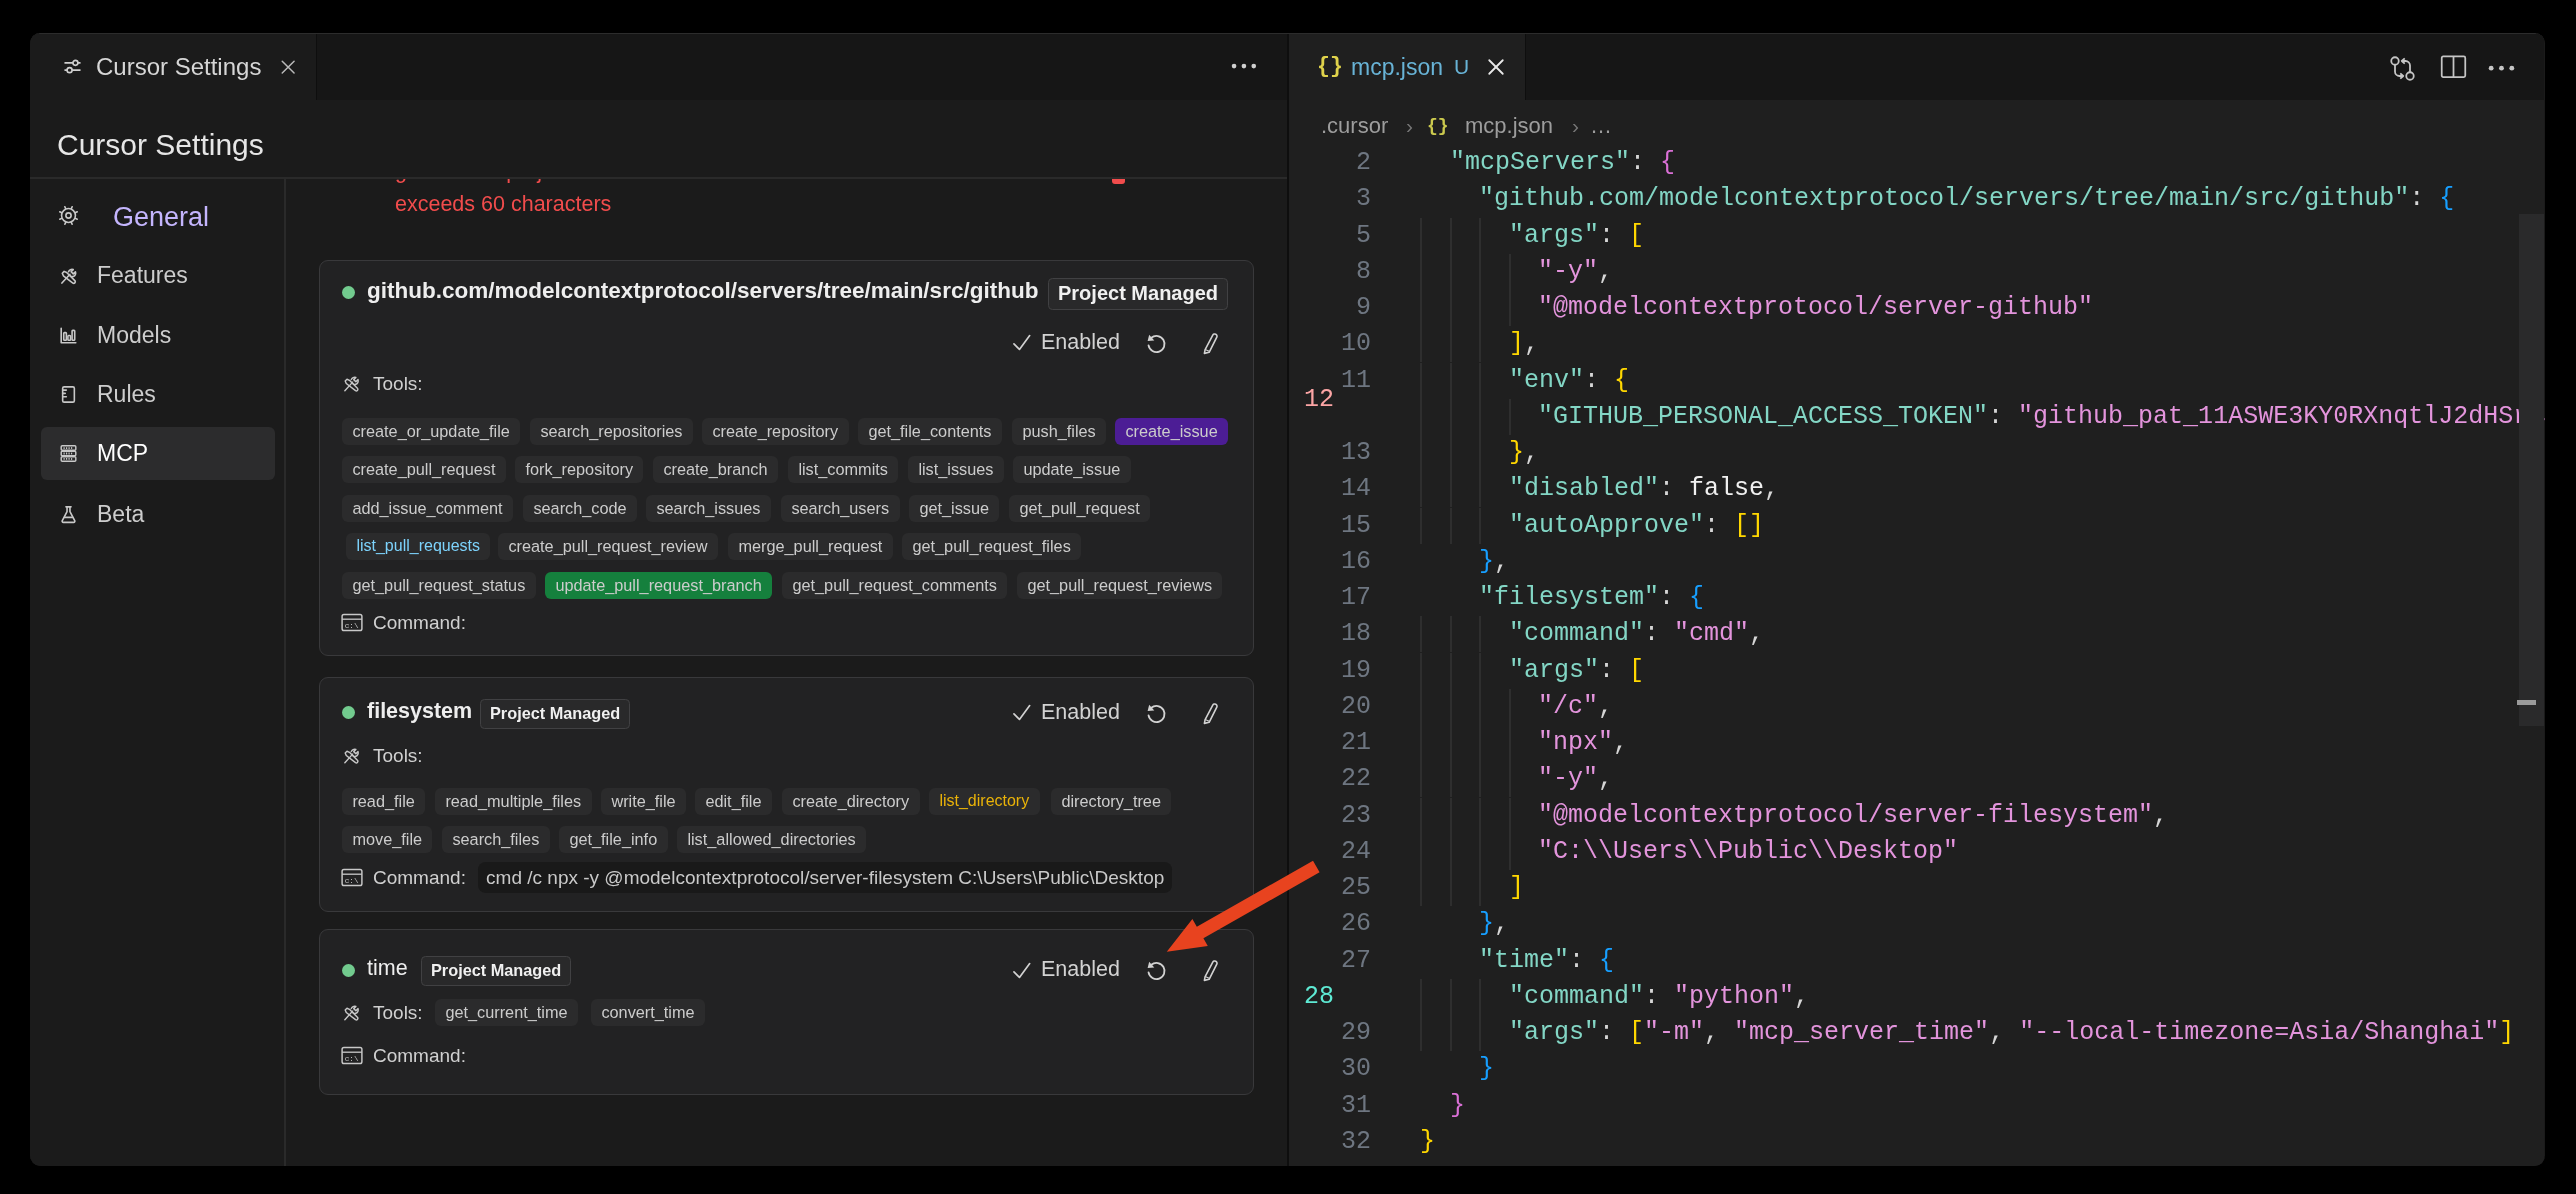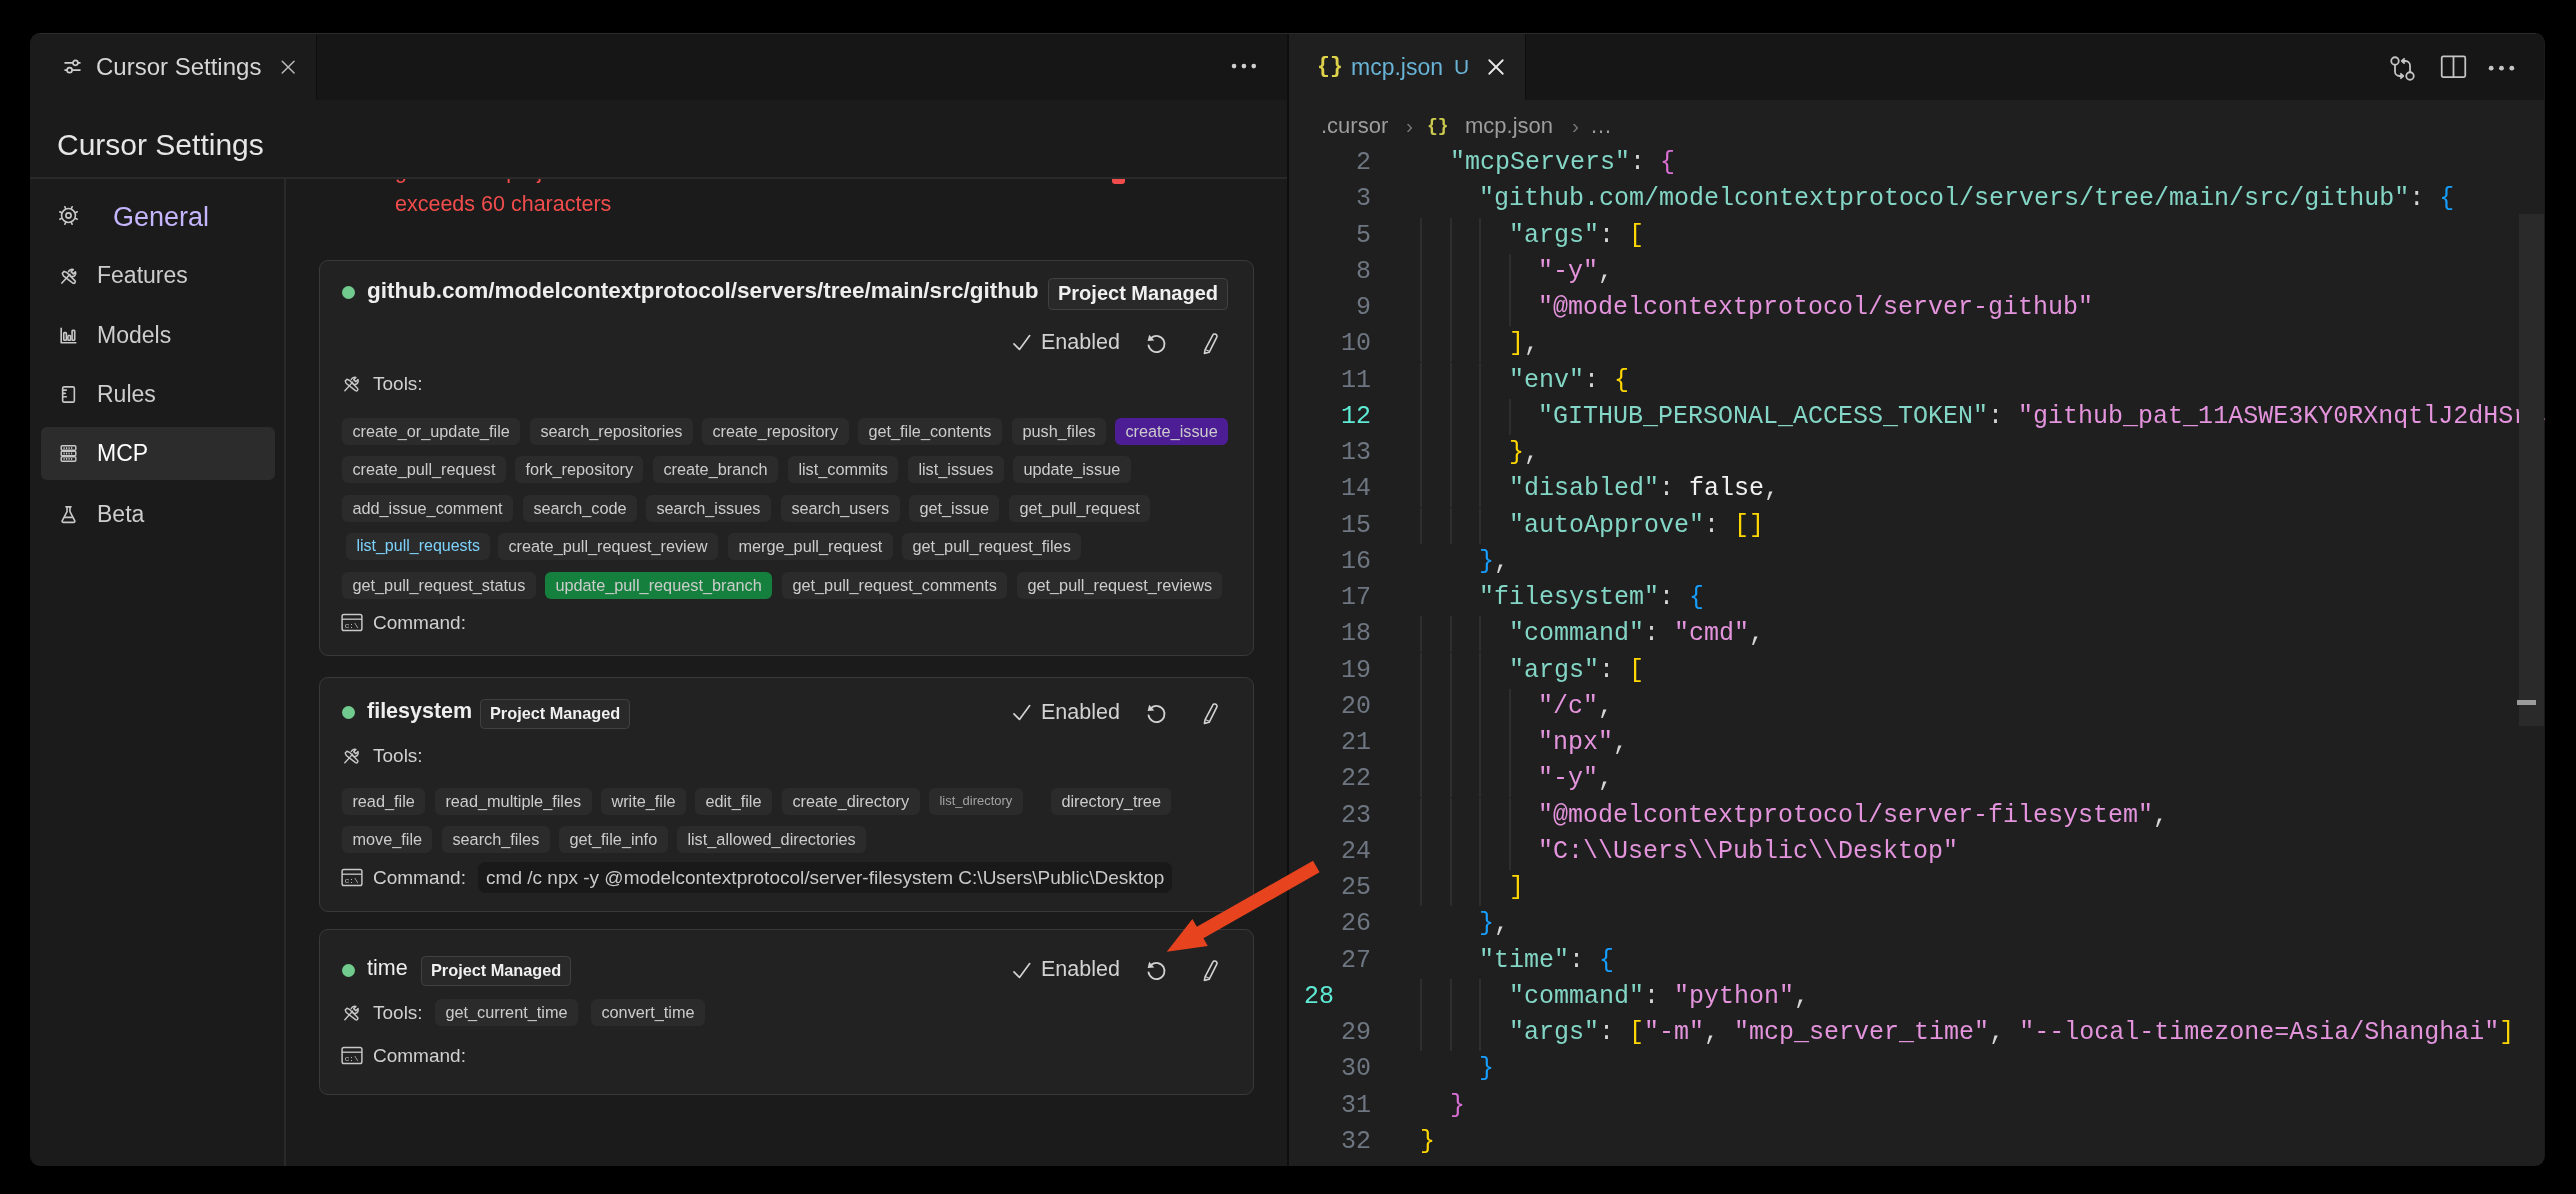--- a/index.html
+++ b/index.html
@@ -169,21 +169,21 @@
       <path d="M4 22 L15 10" stroke="#c8c8c8" stroke-width="2.0" stroke-linecap="round"></path>
       <path d="M13 6.5 a5 5 0 0 1 6.5 -3 l-3 3 l3 3 l3 -3 a5 5 0 0 1 -3 6.5 c-1.5.5 -2.8.2 -4 -.8" stroke="#c8c8c8" stroke-width="2.0" stroke-linejoin="round" stroke-linecap="round"></path>
       <path d="M6 12 L4.5 8.5 L7 6 L10.5 7.5 L22 19 a2.2 2.2 0 0 1 -3 3 Z" stroke="#c8c8c8" stroke-width="2.0" stroke-linejoin="round"></path>
     </svg>
     <div class="a" style="left:343px;top:712px;font-size:19px;color:#d0d0d0">Tools:</div>
 <div class="a chip" style="left:312px;top:755px;height:27px;line-height:26px;font-size:16.3px;padding:0 10.4px;border-radius:6px;background:#2b2b2c;color:#cccccc">read_file</div>
     <div class="a chip" style="left:405px;top:755px;height:27px;line-height:26px;font-size:16.3px;padding:0 10.4px;border-radius:6px;background:#2b2b2c;color:#cccccc">read_multiple_files</div>
     <div class="a chip" style="left:571px;top:755px;height:27px;line-height:26px;font-size:16.3px;padding:0 10.4px;border-radius:6px;background:#2b2b2c;color:#cccccc">write_file</div>
     <div class="a chip" style="left:665px;top:755px;height:27px;line-height:26px;font-size:16.3px;padding:0 10.4px;border-radius:6px;background:#2b2b2c;color:#cccccc">edit_file</div>
     <div class="a chip" style="left:752px;top:755px;height:27px;line-height:26px;font-size:16.3px;padding:0 10.4px;border-radius:6px;background:#2b2b2c;color:#cccccc">create_directory</div>
-    <div class="a chip" style="left:899px;top:755px;height:27px;line-height:26px;font-size:13px;padding:0 10.4px;border-radius:6px;background:#2b2b2c;color:#a3a3a3">list_directory</div>
+    <div class="a chip" style="left:899px;top:755px;height:27px;line-height:26px;font-size:16px;padding:0 10.4px;border-radius:6px;background:#2b2b2c;color:#eab308">list_directory</div>
     <div class="a chip" style="left:1021px;top:755px;height:27px;line-height:26px;font-size:16.3px;padding:0 10.4px;border-radius:6px;background:#2b2b2c;color:#cccccc">directory_tree</div>
 <div class="a chip" style="left:312px;top:793px;height:27px;line-height:26px;font-size:16.3px;padding:0 10.4px;border-radius:6px;background:#2b2b2c;color:#cccccc">move_file</div>
     <div class="a chip" style="left:412px;top:793px;height:27px;line-height:26px;font-size:16.3px;padding:0 10.4px;border-radius:6px;background:#2b2b2c;color:#cccccc">search_files</div>
     <div class="a chip" style="left:529px;top:793px;height:27px;line-height:26px;font-size:16.3px;padding:0 10.4px;border-radius:6px;background:#2b2b2c;color:#cccccc">get_file_info</div>
     <div class="a chip" style="left:647px;top:793px;height:27px;line-height:26px;font-size:16.3px;padding:0 10.4px;border-radius:6px;background:#2b2b2c;color:#cccccc">list_allowed_directories</div>
 <svg class="a" style="left:311px;top:834px" width="22" height="21" viewBox="0 0 30 28" fill="none">
       <rect x="1.5" y="3" width="27" height="22" rx="2.5" stroke="#c8c8c8" stroke-width="2"></rect>
       <line x1="1.5" y1="9.5" x2="28.5" y2="9.5" stroke="#c8c8c8" stroke-width="1.8"></line>
       <text x="5" y="21" font-family="Liberation Mono, monospace" font-size="10.5" fill="#c8c8c8">c:\</text>
     </svg>
@@ -280,21 +280,21 @@
 <div class="a mono" style="left:1479px;top:293px;height:36px;line-height:36px"><span class="y">]</span><span class="w">,</span></div>
 <div class="a" style="left:1390px;top:330px;width:1.5px;height:36px;background:#2e2e2e"></div>
 <div class="a" style="left:1420px;top:330px;width:1.5px;height:36px;background:#2e2e2e"></div>
 <div class="a" style="left:1449px;top:330px;width:1.5px;height:36px;background:#2e2e2e"></div>
 <div class="a mono" style="left:1237px;top:330px;width:104px;height:36px;line-height:36px;text-align:right;color:#6e7681">11</div>
 <div class="a mono" style="left:1479px;top:330px;height:36px;line-height:36px"><span class="k">"env"</span><span class="w">: </span><span class="y">{</span></div>
 <div class="a" style="left:1390px;top:366px;width:1.5px;height:36px;background:#2e2e2e"></div>
 <div class="a" style="left:1420px;top:366px;width:1.5px;height:36px;background:#2e2e2e"></div>
 <div class="a" style="left:1449px;top:366px;width:1.5px;height:36px;background:#2e2e2e"></div>
 <div class="a" style="left:1479px;top:366px;width:1.5px;height:36px;background:#2e2e2e"></div>
-<div class="a mono" style="left:1237px;top:366px;width:104px;height:36px;line-height:36px;text-align:right;color:#5eead4">12</div>
+<div class="a mono" style="left:1237px;top:349px;width:104px;height:36px;line-height:36px;text-align:center;color:#fca5a5">12</div>
 <div class="a mono" style="left:1508px;top:366px;height:36px;line-height:36px"><span class="k">"GITHUB_PERSONAL_ACCESS_TOKEN"</span><span class="w">: </span><span class="s">"github_pat_11ASWE3KY0RXnqtlJ2dHSr_S1RnHlj4w9zX"</span></div>
 <div class="a" style="left:1390px;top:402px;width:1.5px;height:36px;background:#2e2e2e"></div>
 <div class="a" style="left:1420px;top:402px;width:1.5px;height:36px;background:#2e2e2e"></div>
 <div class="a" style="left:1449px;top:402px;width:1.5px;height:36px;background:#2e2e2e"></div>
 <div class="a mono" style="left:1237px;top:402px;width:104px;height:36px;line-height:36px;text-align:right;color:#6e7681">13</div>
 <div class="a mono" style="left:1479px;top:402px;height:36px;line-height:36px"><span class="y">}</span><span class="w">,</span></div>
 <div class="a" style="left:1390px;top:438px;width:1.5px;height:36px;background:#2e2e2e"></div>
 <div class="a" style="left:1420px;top:438px;width:1.5px;height:36px;background:#2e2e2e"></div>
 <div class="a" style="left:1449px;top:438px;width:1.5px;height:36px;background:#2e2e2e"></div>
 <div class="a mono" style="left:1237px;top:438px;width:104px;height:36px;line-height:36px;text-align:right;color:#6e7681">14</div>

